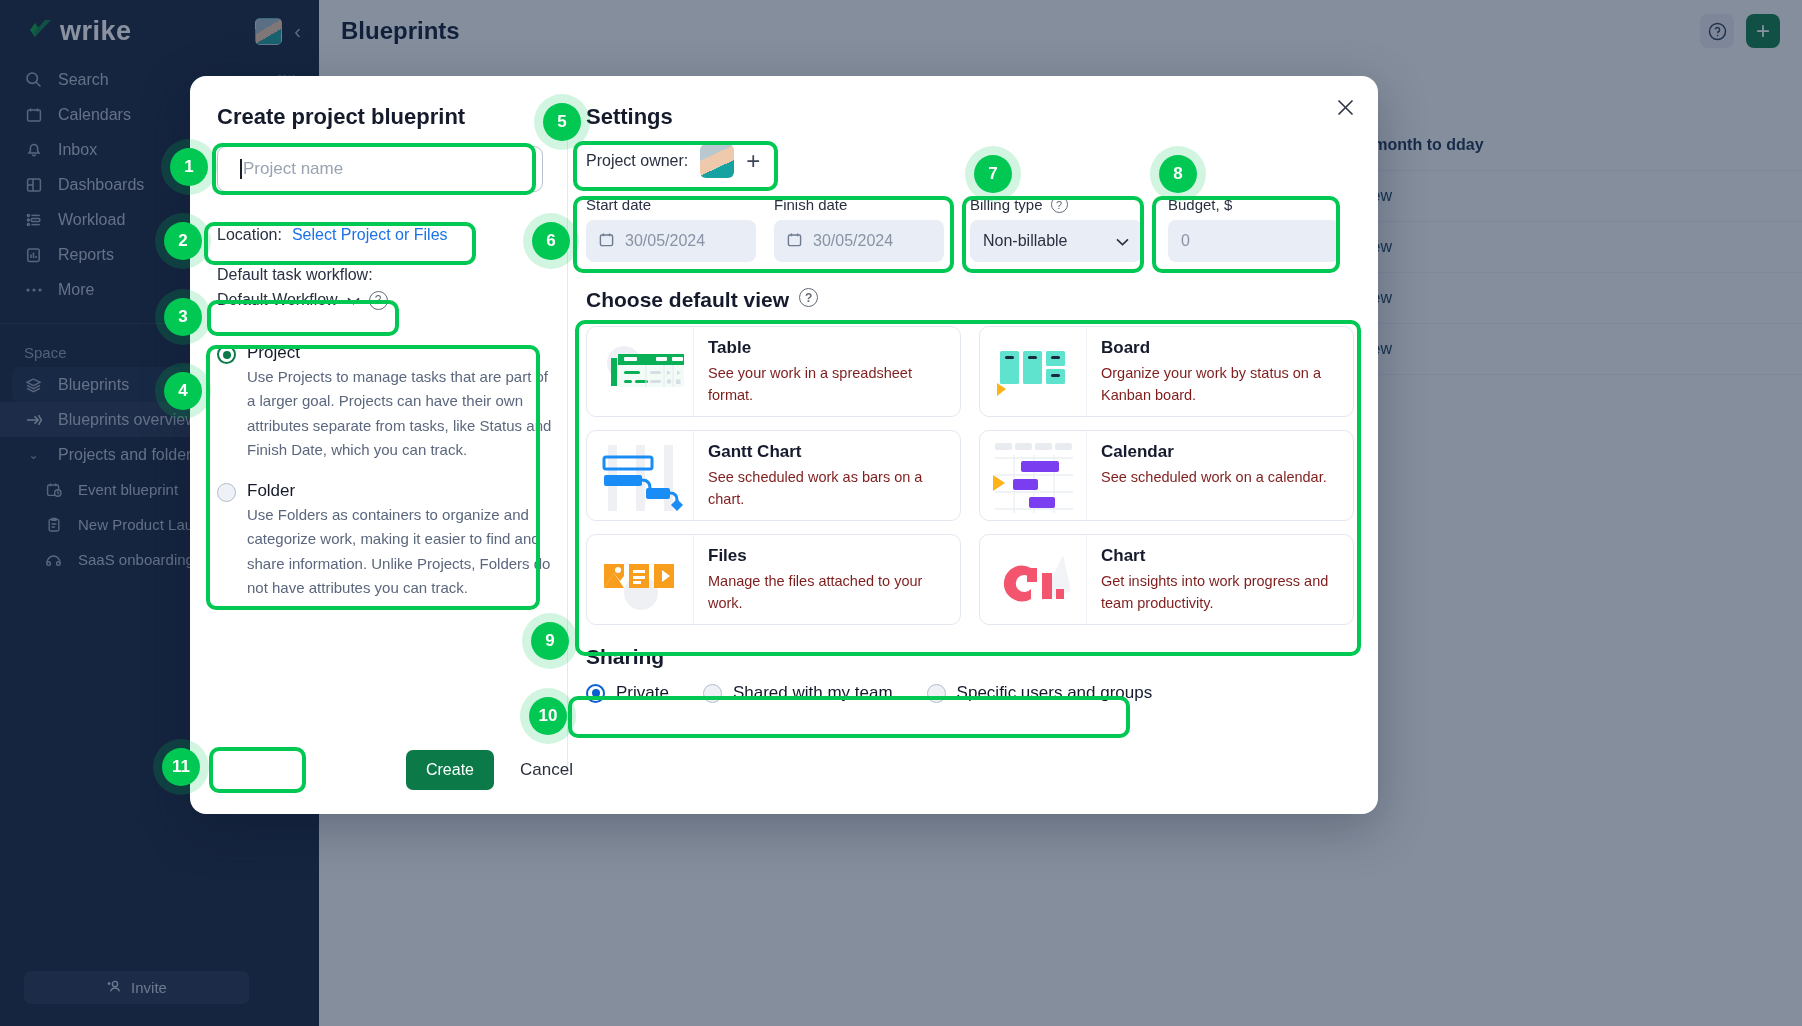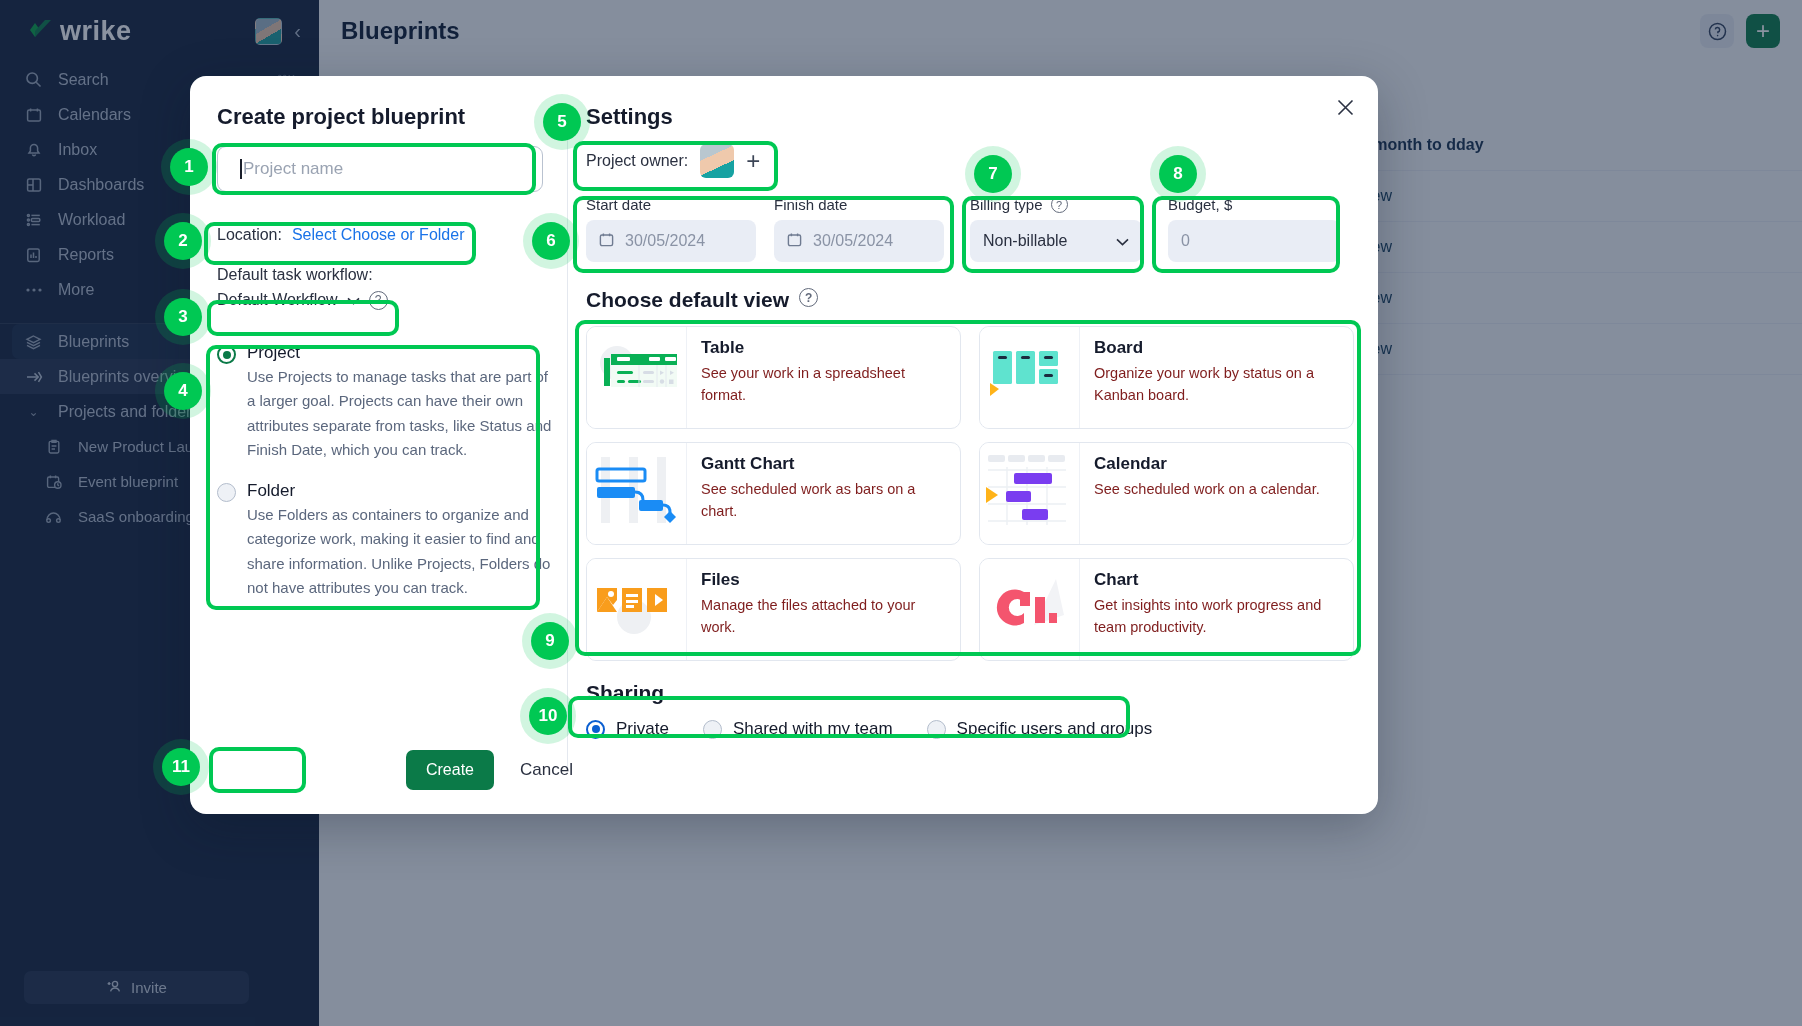--- a/index.html
+++ b/index.html
@@ -110,21 +110,21 @@
   .field-box { height: 42px; background: #e9edf5; border-radius: 8px; display: flex;
     align-items: center; padding: 0 13px; gap: 11px; font-size: 16px; color: #2a3040; }
   .field-box.muted { color: #8a93a5; }
   .chev { margin-left: auto; color: #3c4556; font-size: 14px; }
 
   .cdv-title { font-size: 21px; font-weight: bold; color: #151b2c; display: flex;
     gap: 10px; }
 
   .cards { display: grid; grid-template-columns: 1fr 1fr; gap: 13px 18px; }
   .card { display: flex; border: 1px solid #e2e7ef; border-radius: 10px; overflow: hidden;
-    height: 103px; background: #fff; }
+    height: 91px; background: #fff; padding-left: 7px; }
   .card-thumb { width: 100px; flex: 0 0 100px; position: relative; background: #fff;
     border-right: 1px solid #eef1f6; overflow: hidden; }
   .card-body { padding: 11px 14px; }
   .card-name { font-size: 17px; font-weight: bold; color: #151b2c; margin-bottom: 5px; }
   .card-desc { font-size: 14.5px; color: #7f1d1d; line-height: 1.5; }
 
   .sh-title { font-size: 21px; font-weight: bold; color: #151b2c; }
   .sh-opts { display: flex; align-items: center; gap: 34px; font-size: 17px; color: #151b2c; }
   .sh-opt { display: flex; align-items: center; gap: 11px; }
   .radio-s { width: 19px; height: 19px; border-radius: 50%; border: 1.6px solid #b3bdcc;
@@ -234,20 +234,21 @@
           <circle cx="3" cy="3" r="1.6"></circle>
             <circle cx="9" cy="3" r="1.6"></circle>
             <circle cx="15" cy="3" r="1.6"></circle>
           </svg>
       </span>
       <span>More</span>
     </div>
 
     <div class="sb-sep"></div>
 
+    <div class="sb-group-title">Space</div>
 
     <div class="sb-item pill">
       <span class="ico">
         <svg width="17" height="16" viewBox="0 0 17 16" fill="none" stroke="#9aa6b8" stroke-width="1.4">
           <path d="M8.5 2 L15 5.3 L8.5 8.6 L2 5.3 Z"></path>
             <path d="M2 8.4 L8.5 11.7 L15 8.4"></path>
           <path d="M2 11.3 L8.5 14.6 L15 11.3"></path>
           </svg>
       </span>
       <span>Blueprints</span>
@@ -260,43 +261,43 @@
             <path d="M9.5 4.4 L13.2 8 L9.5 11.6"></path>
           <path d="M13.5 3.2 L16.4 8 L13.5 12.8"></path>
           </svg>
       </span>
       <span>Blueprints overview</span>
     </div>
 
     <div class="sb-item">
       <span class="ico sb-caret">⌄</span>
       <span>Projects and folders</span>
-    </div>
-
-    <div class="sb-item sb-sub">
-      <span class="ico">
-        <svg width="14" height="16" viewBox="0 0 14 16" fill="none" stroke="#9aa6b8" stroke-width="1.4">
-          <rect x="2.2" y="2.4" width="9.6" height="11.6" rx="1.4"></rect>
-            <path d="M5 1.4h4v2H5z"></path>
-          <path d="M4.6 7h4.8M4.6 10h3.4"></path>
-          </svg>
-      </span>
-      <span>New Product Lau</span>
     </div>
 
     <div class="sb-item sb-sub">
       <span class="ico">
         <svg width="16" height="16" viewBox="0 0 16 16" fill="none" stroke="#9aa6b8" stroke-width="1.4">
           <rect x="1.6" y="3" width="11" height="10.4" rx="1.4"></rect>
             <path d="M4.4 1.6v2.6M9.6 1.6v2.6"></path>
           <circle cx="11.8" cy="11" r="3.2" fill="#14233d"></circle>
             <path d="M11.8 9.2v1.8l1.2.8"></path>
           </svg>
       </span>
       <span>Event blueprint</span>
+    </div>
+
+    <div class="sb-item sb-sub">
+      <span class="ico">
+        <svg width="14" height="16" viewBox="0 0 14 16" fill="none" stroke="#9aa6b8" stroke-width="1.4">
+          <rect x="2.2" y="2.4" width="9.6" height="11.6" rx="1.4"></rect>
+            <path d="M5 1.4h4v2H5z"></path>
+          <path d="M4.6 7h4.8M4.6 10h3.4"></path>
+          </svg>
+      </span>
+      <span>New Product Lau</span>
     </div>
 
     <div class="sb-item sb-sub">
       <span class="ico">
         <svg width="17" height="16" viewBox="0 0 17 16" fill="none" stroke="#9aa6b8" stroke-width="1.4">
           <path d="M2 11c0-4 3-7 6.5-7S15 7 15 11"></path>
             <circle cx="3.6" cy="11.6" r="1.8"></circle>
           <circle cx="13.4" cy="11.6" r="1.8"></circle>
           </svg>
       </span>
@@ -393,21 +394,21 @@
 
       <div class="name-input">
         <span class="caret-bar"></span>
         <span>Project name</span>
       </div>
 
       <div style="height:26px"></div>
 
       <div class="loc-row">
         <span>Location:</span>
-        <span class="loc-link">Select Choose or Folder</span>
+        <span class="loc-link">Select Project or Files</span>
       </div>
 
       <div style="height:14px"></div>
 
       <div class="dtw-label">Default task workflow:</div>
       <div class="dtw-sel">
         <span>Default Workflow</span>
         <span>
           <svg width="13" height="8" viewBox="0 0 13 8" fill="none" stroke="#2a3040" stroke-width="1.6">
               <path d="M1 1.4 6.5 6.6 12 1.4"></path>

